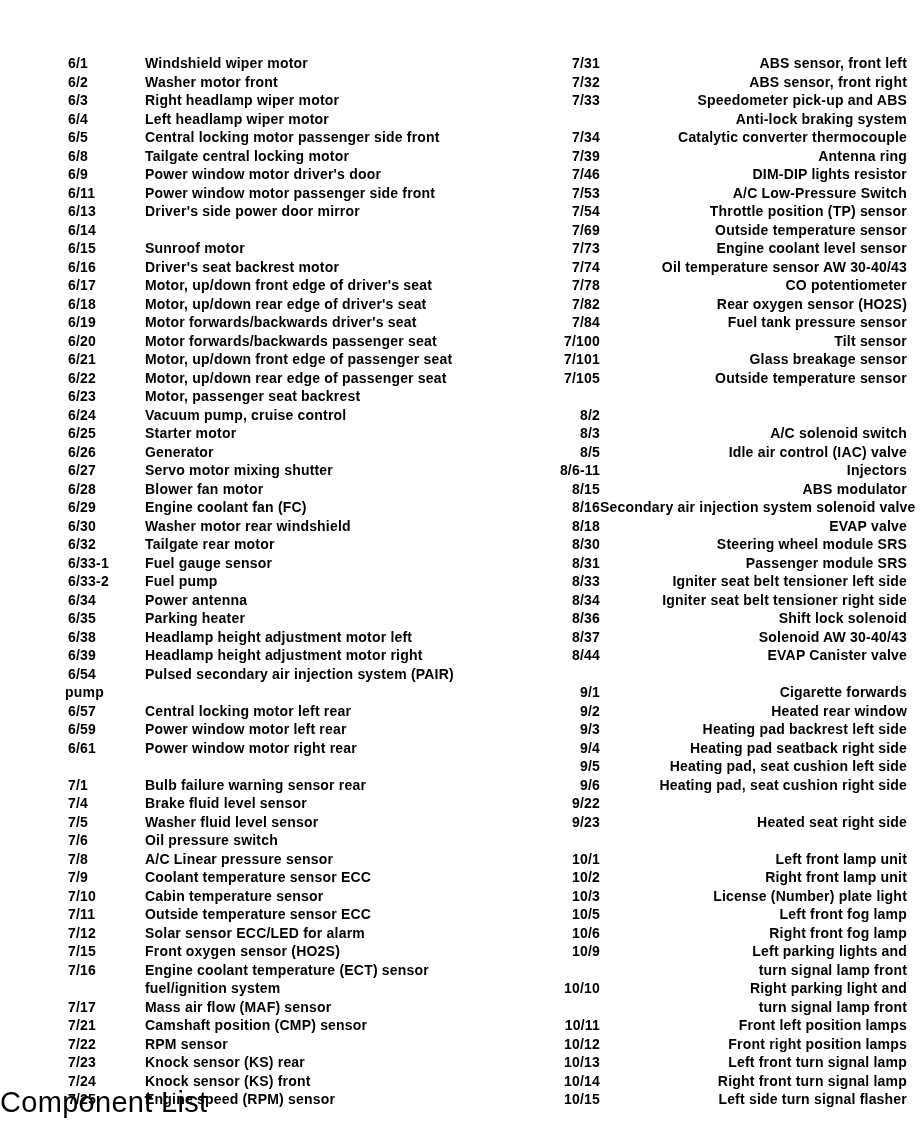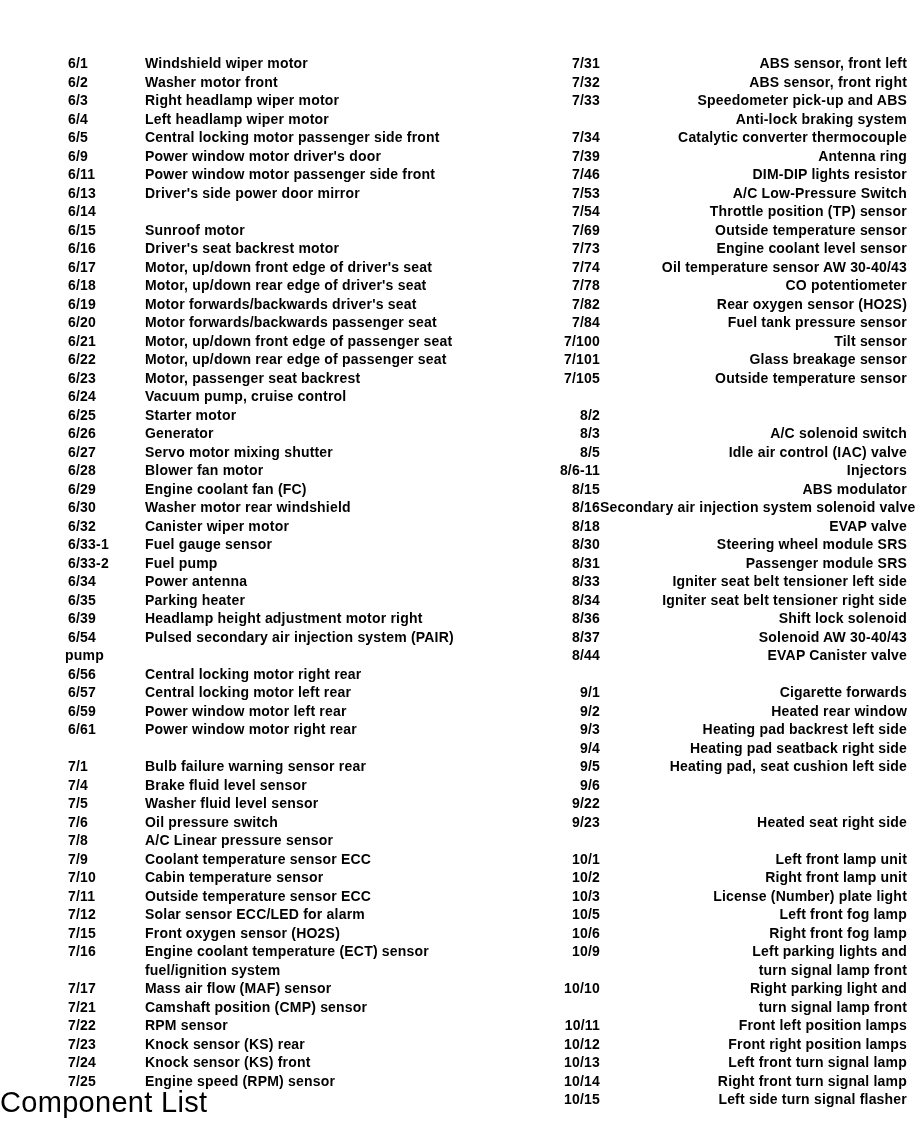--- a/index.html
+++ b/index.html
@@ -58,20 +58,24 @@
         </div>
         <div class="row">
           <span class="code">6/4</span>
           <span class="desc">Left headlamp wiper motor</span>
         </div>
         <div class="row">
           <span class="code">6/5</span>
           <span class="desc">Central locking motor passenger side front</span>
         </div>
         <div class="row">
+          <span class="code">6/8</span>
+          <span class="desc">Tailgate central locking motor</span>
+        </div>
+        <div class="row">
           <span class="code">6/9</span>
           <span class="desc">Power window motor driver's door</span>
         </div>
         <div class="row">
           <span class="code">6/11</span>
           <span class="desc">Power window motor passenger side front</span>
         </div>
         <div class="row">
           <span class="code">6/13</span>
           <span class="desc">Driver's side power door mirror</span>
@@ -138,52 +142,52 @@
         <div class="row">
           <span class="code">6/29</span>
           <span class="desc">Engine coolant fan (FC)</span>
         </div>
         <div class="row">
           <span class="code">6/30</span>
           <span class="desc">Washer motor rear windshield</span>
         </div>
         <div class="row">
           <span class="code">6/32</span>
-          <span class="desc">Canister wiper motor</span>
+          <span class="desc">Tailgate rear motor</span>
         </div>
         <div class="row">
           <span class="code">6/33-1</span>
           <span class="desc">Fuel gauge sensor</span>
         </div>
         <div class="row">
           <span class="code">6/33-2</span>
           <span class="desc">Fuel pump</span>
         </div>
         <div class="row">
           <span class="code">6/34</span>
           <span class="desc">Power antenna</span>
         </div>
         <div class="row">
           <span class="code">6/35</span>
           <span class="desc">Parking heater</span>
         </div>
         <div class="row">
+          <span class="code">6/38</span>
+          <span class="desc">Headlamp height adjustment motor left</span>
+        </div>
+        <div class="row">
           <span class="code">6/39</span>
           <span class="desc">Headlamp height adjustment motor right</span>
         </div>
         <div class="row">
           <span class="code">6/54</span>
           <span class="desc">Pulsed secondary air injection system (PAIR)</span>
         </div>
         <div class="margin-cont-line">pump</div>
         <div class="row">
-          <span class="code">6/56</span>
-          <span class="desc">Central locking motor right rear</span>
-        </div>
-        <div class="row">
           <span class="code">6/57</span>
           <span class="desc">Central locking motor left rear</span>
         </div>
         <div class="row">
           <span class="code">6/59</span>
           <span class="desc">Power window motor left rear</span>
         </div>
         <div class="row">
           <span class="code">6/61</span>
           <span class="desc">Power window motor right rear</span>
@@ -406,20 +410,21 @@
         <div class="row">
           <span class="code">9/4</span>
           <span class="desc">Heating pad seatback right side</span>
         </div>
         <div class="row">
           <span class="code">9/5</span>
           <span class="desc">Heating pad, seat cushion left side</span>
         </div>
         <div class="row">
           <span class="code">9/6</span>
+          <span class="desc">Heating pad, seat cushion right side</span>
         </div>
         <div class="row">
           <span class="code">9/22</span>
         </div>
         <div class="row">
           <span class="code">9/23</span>
           <span class="desc">Heated seat right side</span>
         </div>
       </div>
       <div class="group">

